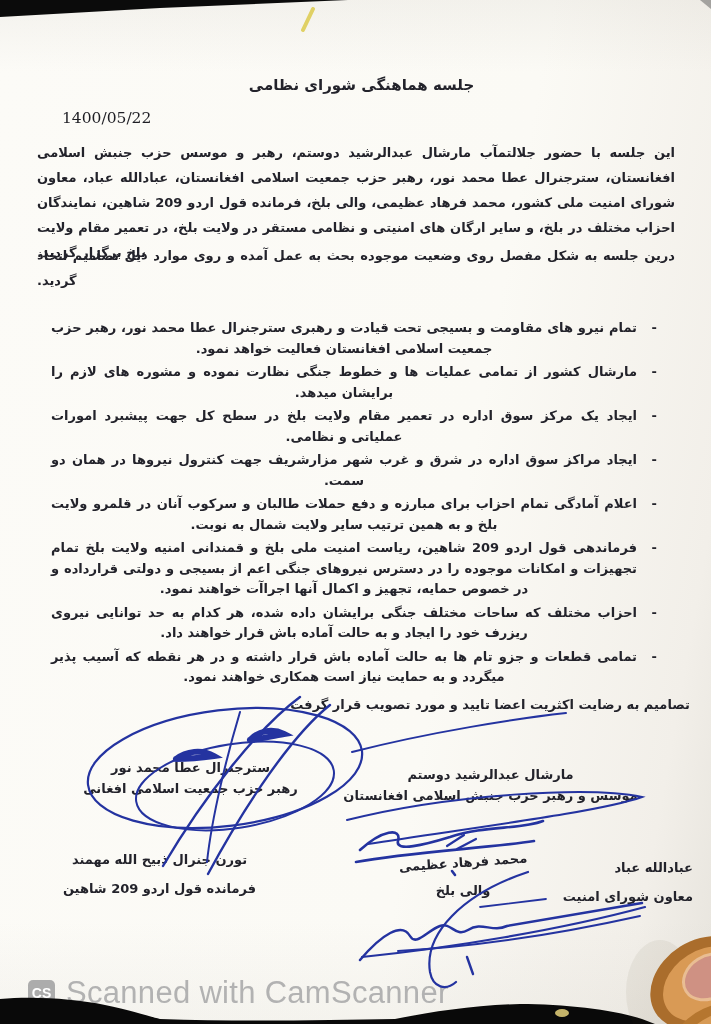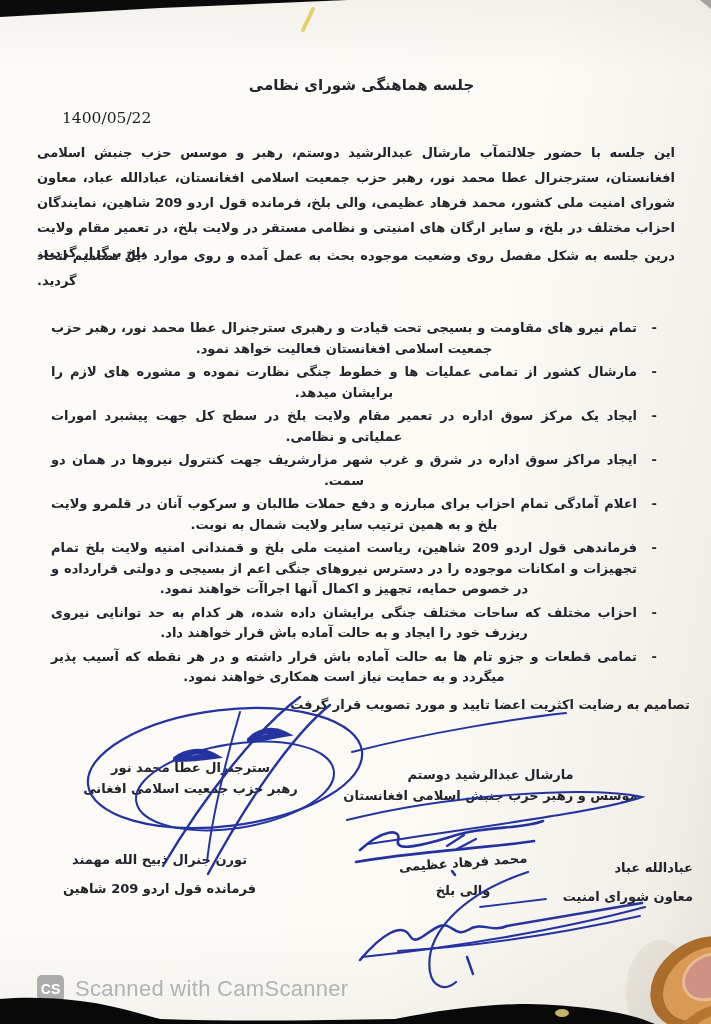--- a/index.html
+++ b/index.html
@@ -50,30 +50,30 @@
   .sig-dostum{left:338px;top:767px;width:305px;text-align:center;}
   .sig-mohmand{left:52px;top:852px;width:215px;text-align:center;}
   .sig-mohmand .sig-title{margin-top:14px;}
   .sig-abad{left:538px;top:860px;width:155px;text-align:right;}
   .sig-abad .sig-title{margin-top:14px;}
   .sig-azimi{left:388px;top:855px;width:150px;text-align:center;}
   .sig-azimi .sig-name{transform:rotate(-4deg);}
   .sig-azimi .sig-title{margin-top:13px;}
   .ink-overlay{position:absolute;inset:0;z-index:10;pointer-events:none;}
   .footer{
-    position:absolute;left:37px;top:975px;display:flex;align-items:center;gap:11px;
+    position:absolute;left:28px;top:975px;display:flex;align-items:center;gap:11px;
     direction:ltr;z-index:8;
   }
   .cs-logo{
     width:27px;height:27px;border-radius:5px;background:#acacac;
     display:flex;align-items:center;justify-content:center;
     color:#fff;font-family:"Liberation Sans", sans-serif;font-weight:bold;font-size:14px;
   }
   .footer-text{
-    font-family:"Liberation Sans", sans-serif;font-size:22px;color:#b2b2b2;
+    font-family:"Liberation Sans", sans-serif;font-size:31px;color:#b2b2b2;
     letter-spacing:0.3px;
   }
 </style>
 </head>
 <body>
 
 <div class="page">
 
   <div class="doc-title">جلسه هماهنگی شورای نظامی</div>
   <div class="doc-date">1400/05/22</div>

